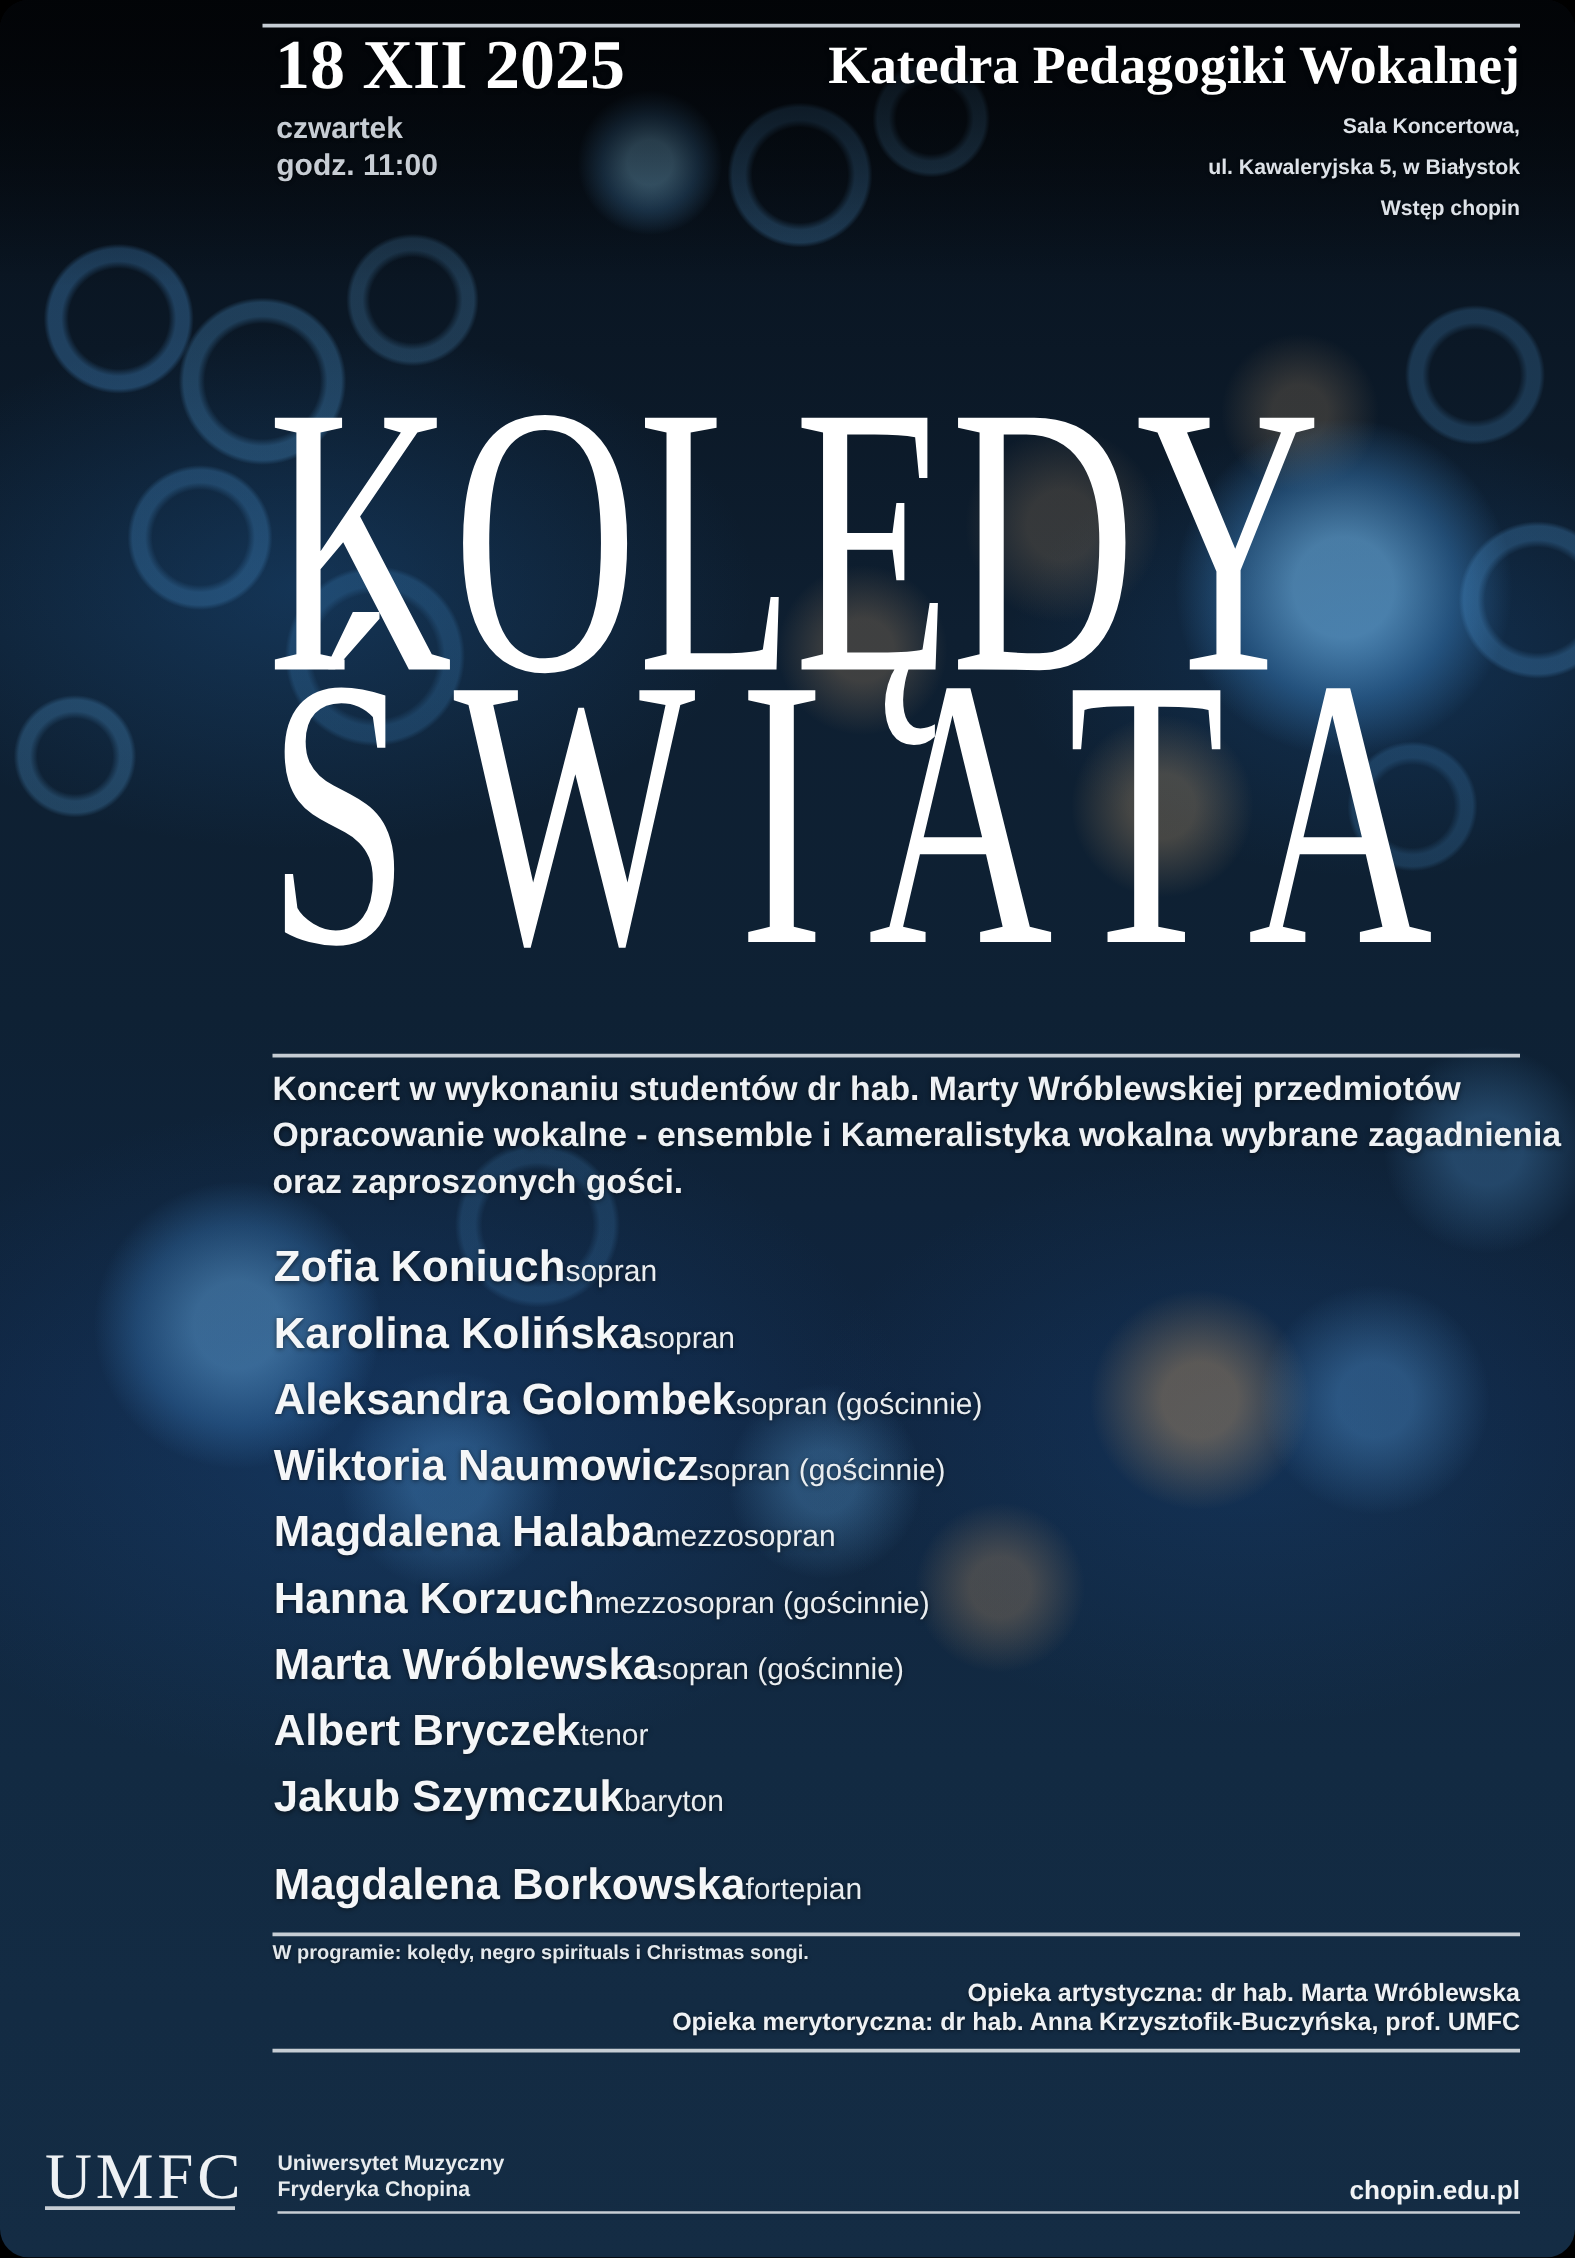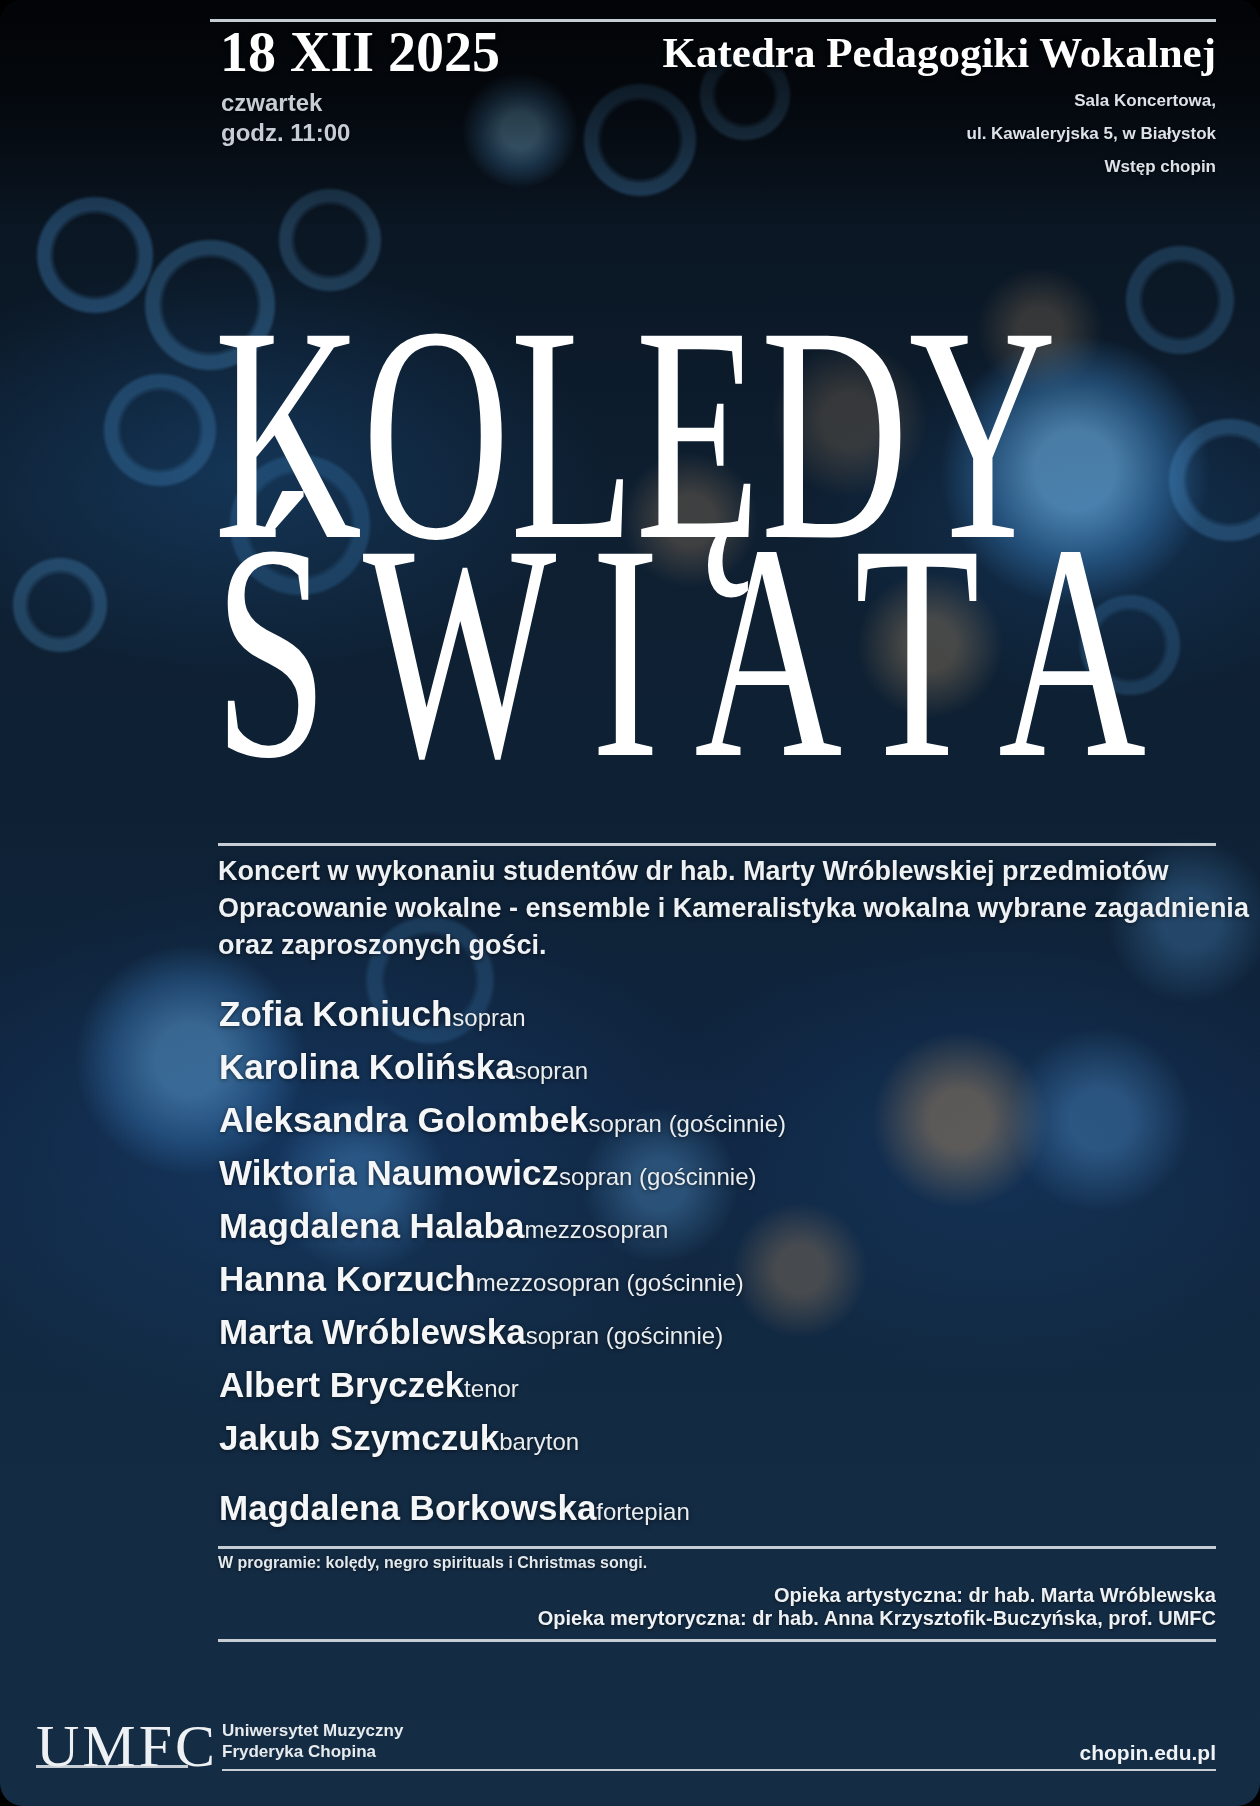--- a/index.html
+++ b/index.html
@@ -76,21 +76,21 @@
   .desc{position:absolute;left:218px;top:853px;font-size:27px;line-height:37px;font-weight:700;color:#eef1f4;text-shadow:0 1px 4px rgba(0,0,0,.55);white-space:nowrap;}
   
   .performers{position:absolute;left:219px;top:989px;}
   .performer{font-size:35px;line-height:49px;font-weight:700;color:#f4f6f8;text-shadow:0 1px 4px rgba(0,0,0,.55);white-space:nowrap;}
   .performer .prole{font-size:24px;font-weight:400;color:#e9edf0;}
   .pianist-row{position:absolute;left:219px;top:1483px;}
   
   .program{position:absolute;left:218px;top:1554px;font-size:16px;font-weight:700;color:#e3e8ec;text-shadow:0 1px 3px rgba(0,0,0,.55);}
   .credits{position:absolute;right:44px;top:1584px;text-align:right;font-size:20px;line-height:23px;font-weight:700;color:#eef1f4;text-shadow:0 1px 3px rgba(0,0,0,.55);}
   
-  .umfc{position:absolute;left:36px;top:1712px;font-size:60px;letter-spacing:3px;color:#eef1f4;font-weight:400;}
+  .umfc{position:absolute;left:36px;top:1712px;font-size:52px;letter-spacing:3px;color:#eef1f4;font-weight:400;}
   .univ{position:absolute;left:222px;top:1721px;font-size:17px;line-height:20.5px;font-weight:700;color:#e7ebee;}
   .site{position:absolute;right:44px;top:1741px;font-size:21px;font-weight:700;color:#f0f3f5;text-decoration:none;}
 </style>
 </head>
 <body>
 
 <div class="page">
   <div class="bokeh"></div>
 
   <div class="rule rule-top"></div>

